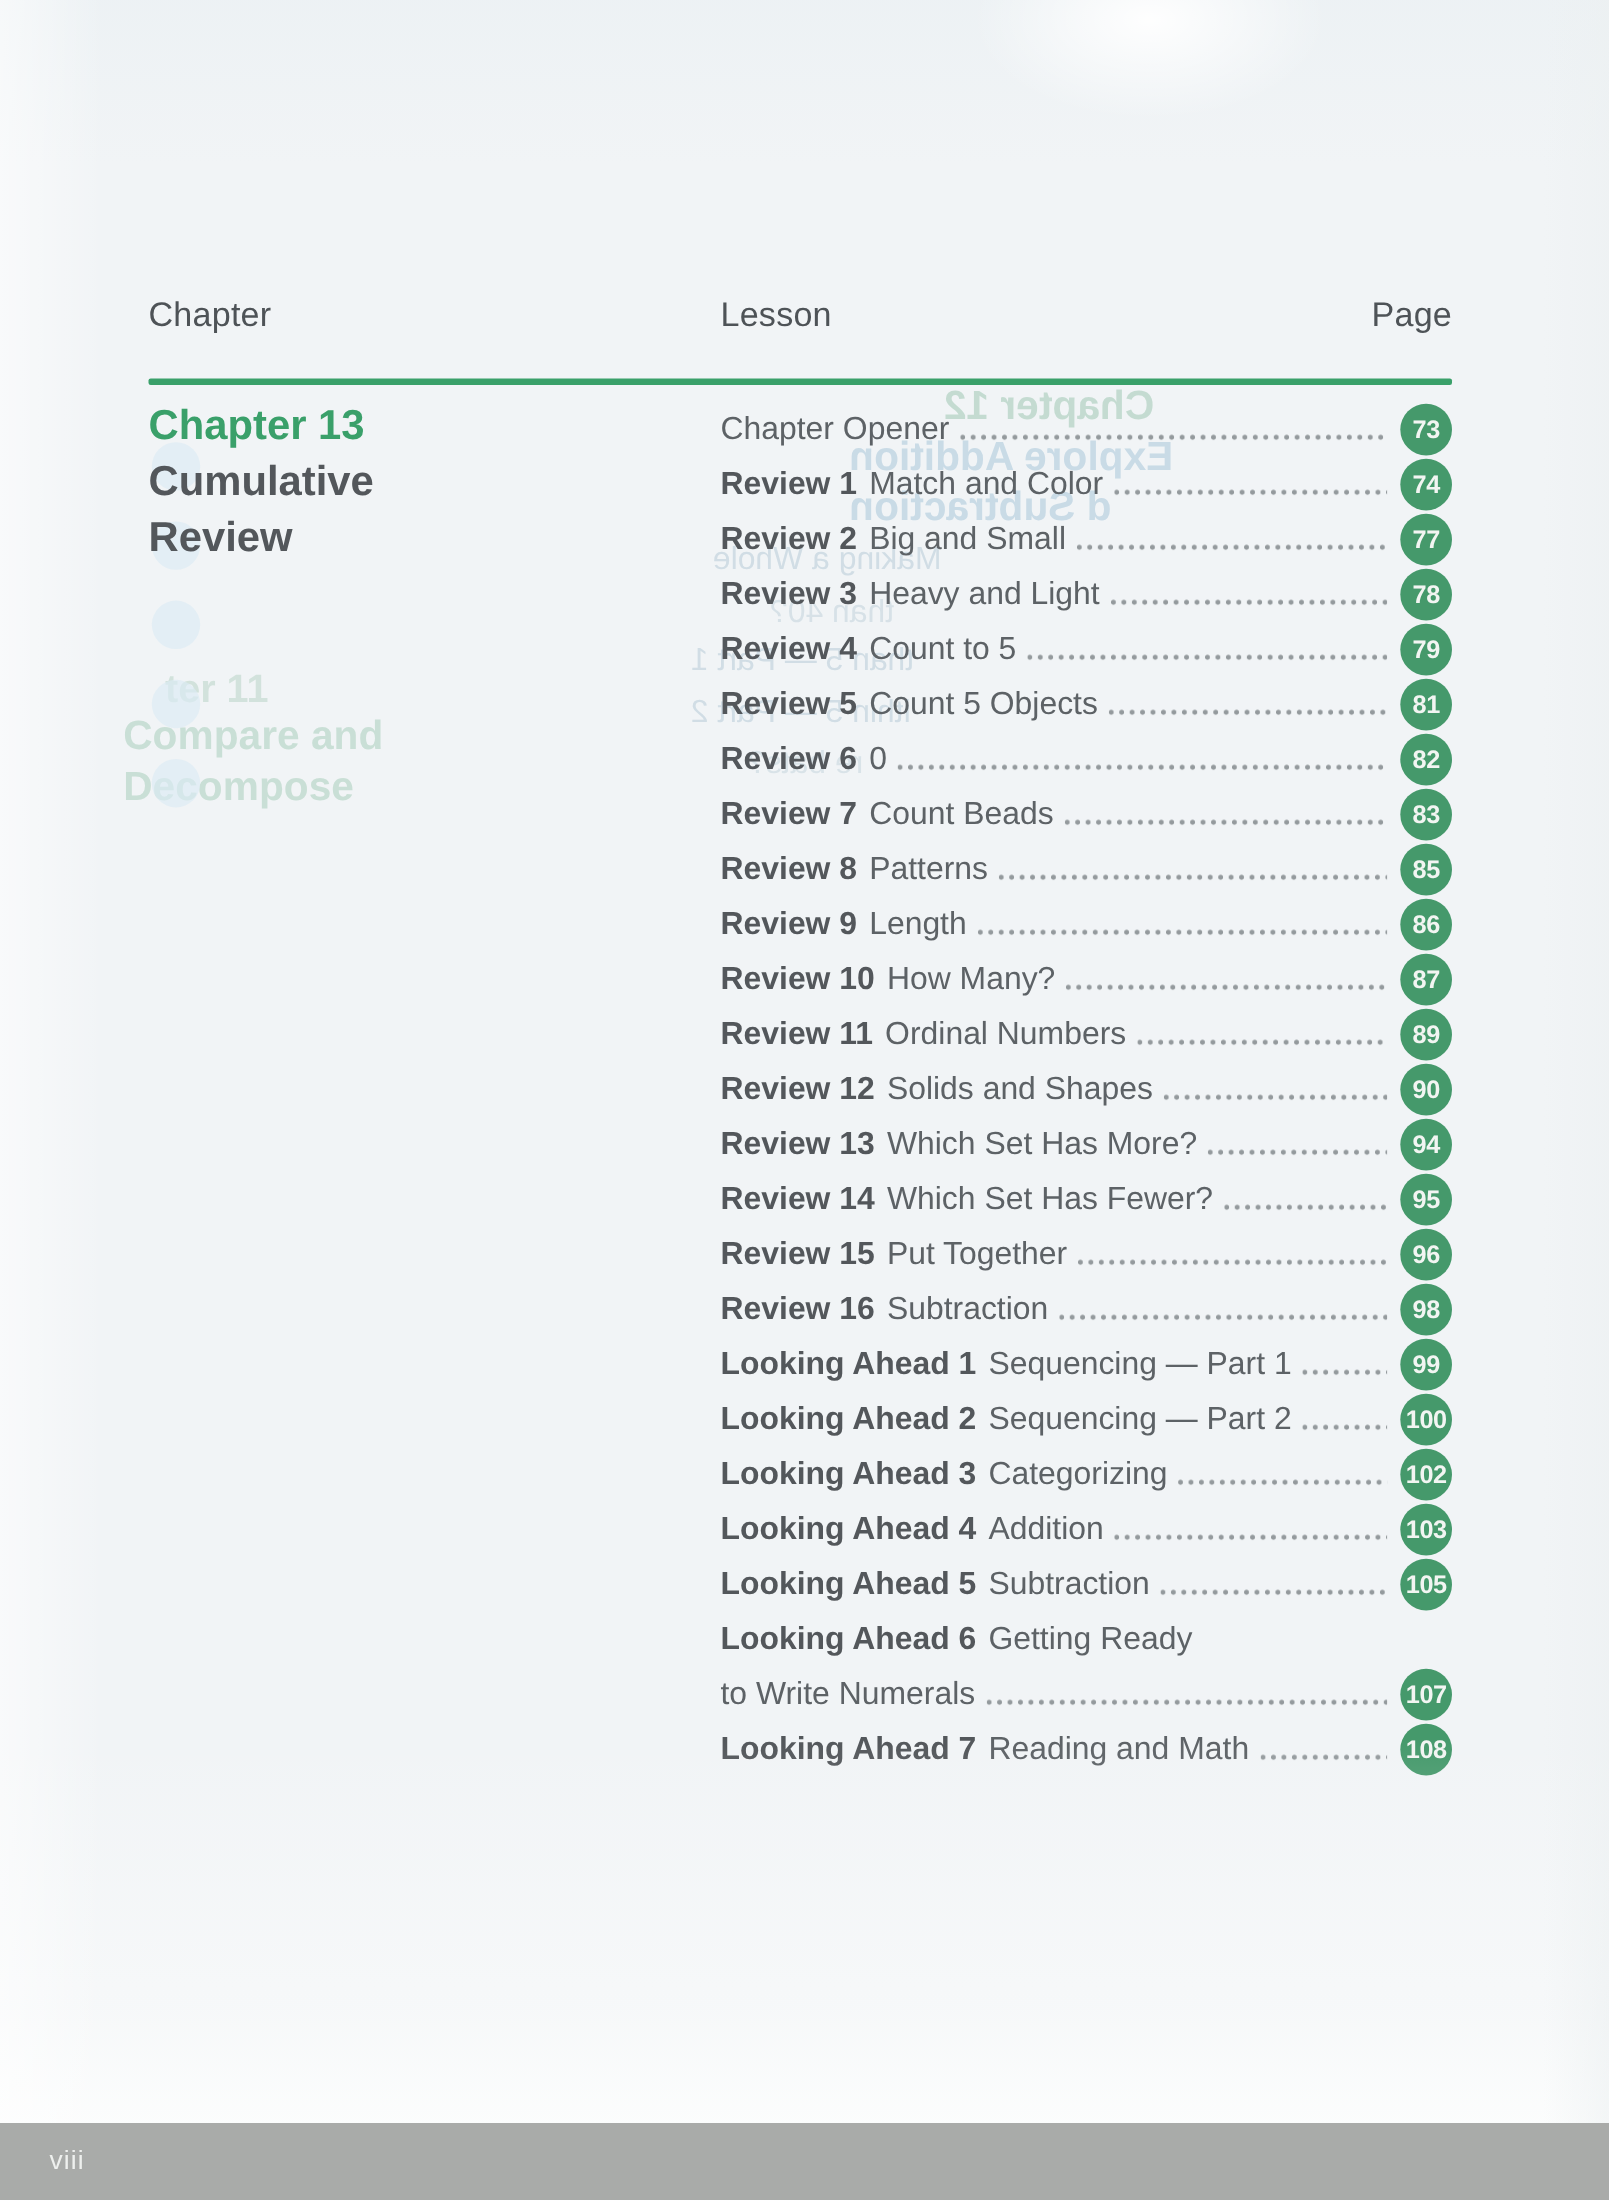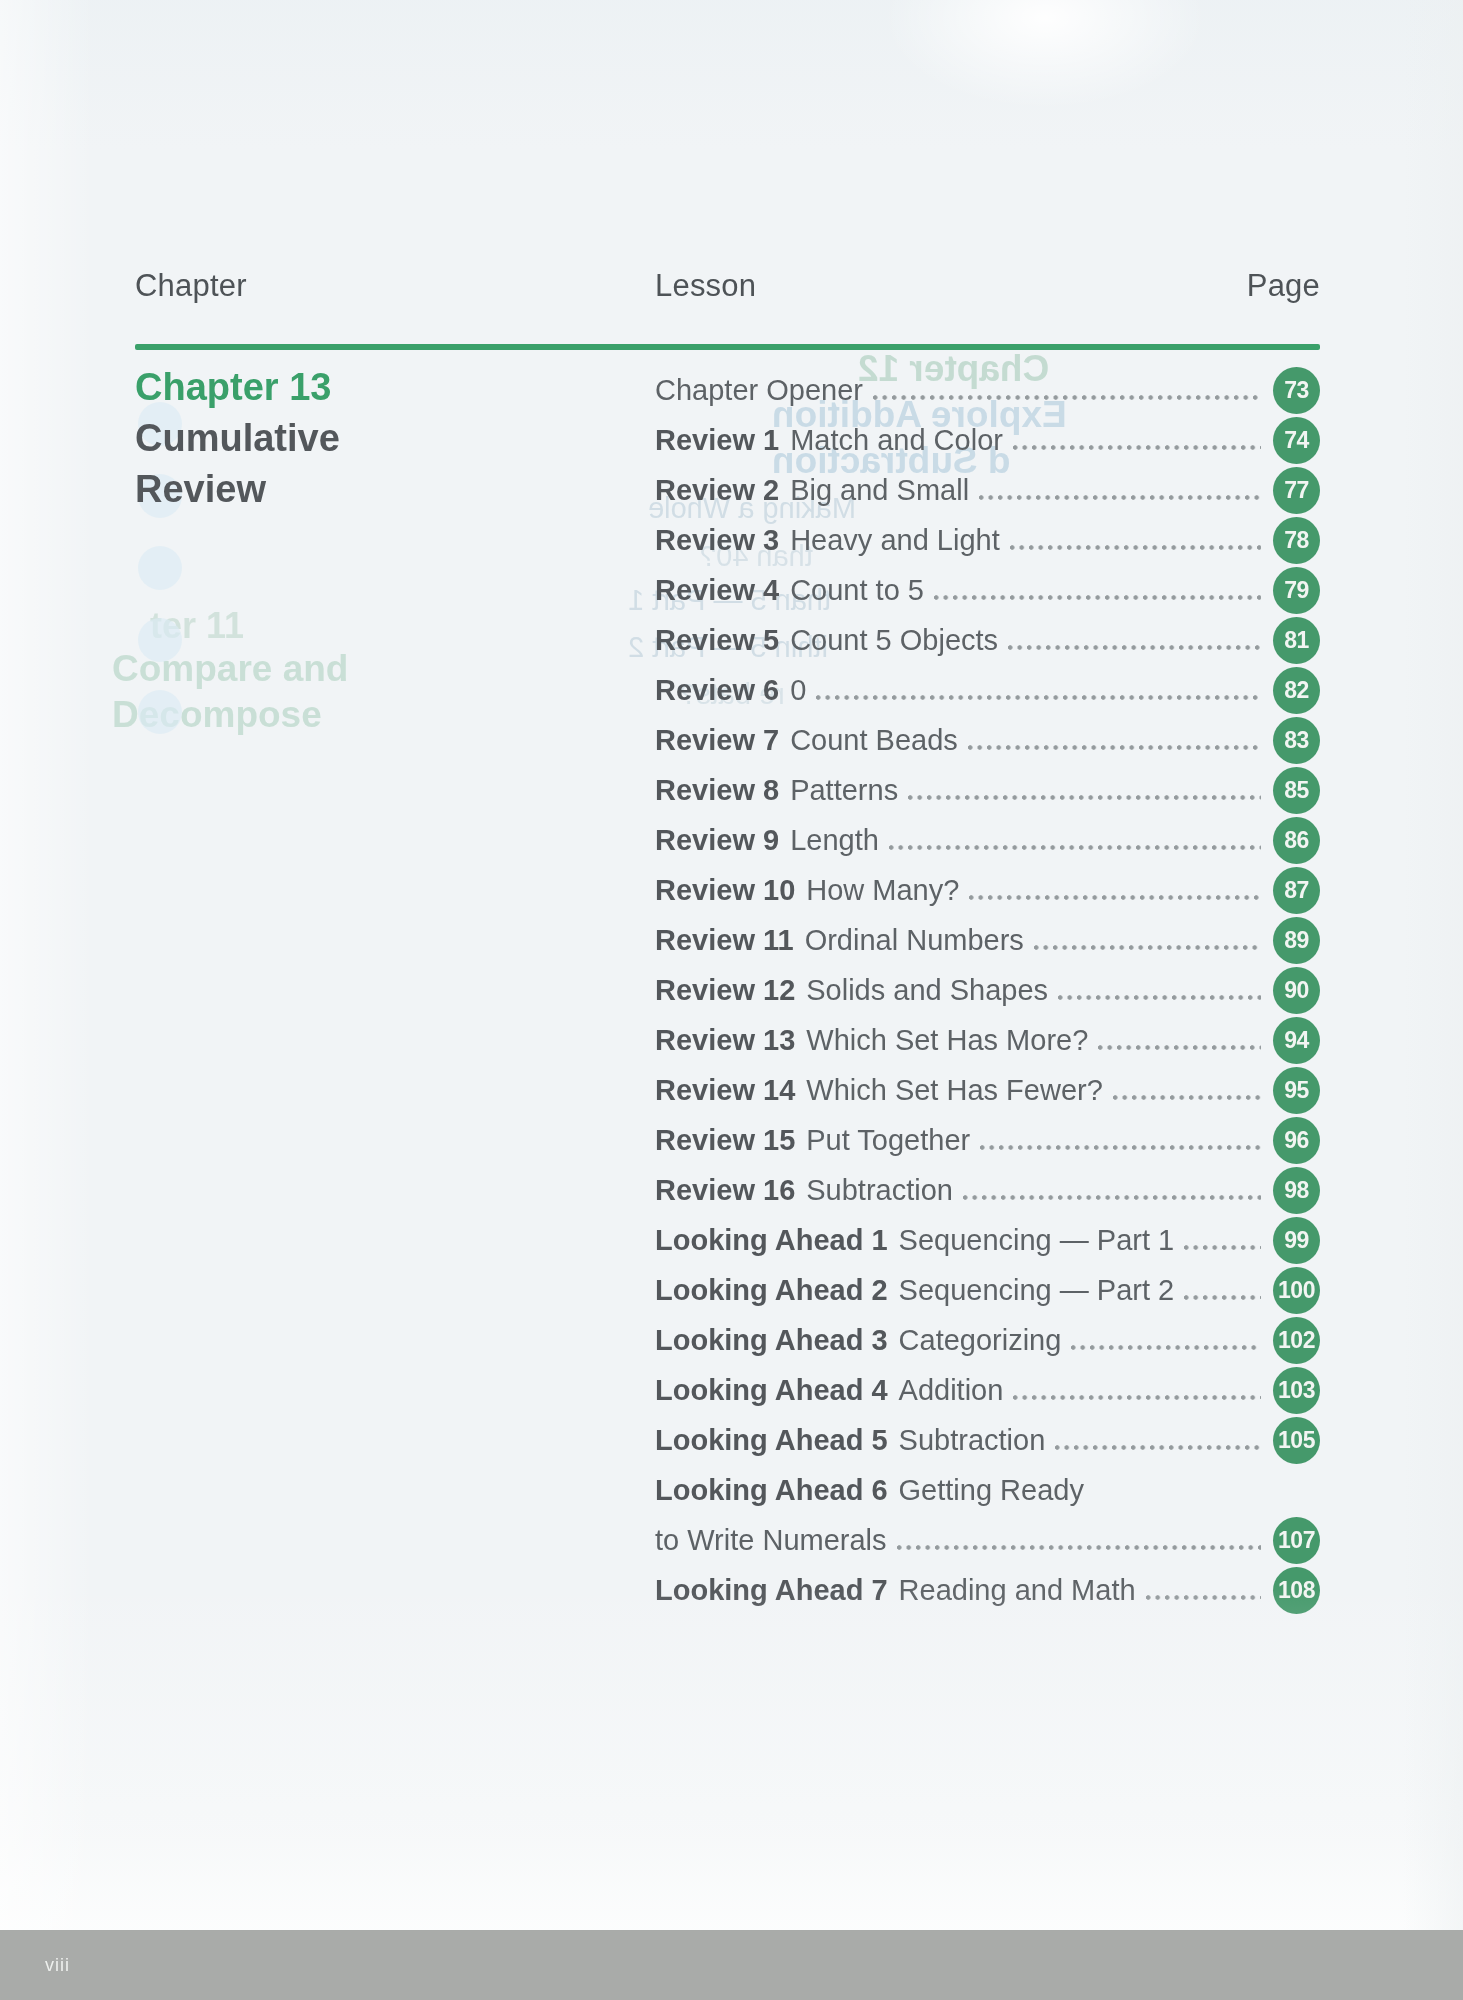--- a/index.html
+++ b/index.html
@@ -50,21 +50,21 @@
                      background-size:9.5px 7px;
                      background-image:radial-gradient(circle at 2.2px 3.5px, var(--leader-dot) 1.9px, rgba(0,0,0,0) 2.6px); }
   .toc-row .badge  { flex:0 0 47px; width:47px; height:47px; border-radius:50%;
                      background:var(--circle-green); color:#f2f5f2; font-weight:700;
                      font-size:23px; letter-spacing:-0.5px;
                      display:flex; align-items:center; justify-content:center; }
 
   .footer-bar { position:absolute; left:0; bottom:0; width:1463px; height:70px;
                 background:var(--footer-bar); z-index:6;
                 display:flex; align-items:center; }
-  .footer-bar .folio { color:#eef0ee; font-size:18px; margin-left:45px; letter-spacing:1px; }
+  .footer-bar .folio { color:#eef0ee; font-size:24px; margin-left:45px; letter-spacing:1px; }
 </style>
 </head>
 <body>
 
 <div class="page">
 
   <div class="ghost-layer">
       <span class="ghost-text mirrored" style="left: 858px; top: 350px; font-size: 37px; color: rgb(143, 191, 166); opacity: 0.45; font-weight: 700;">Chapter 12</span>
       <span class="ghost-text mirrored" style="left: 772px; top: 396px; font-size: 37px; color: rgb(169, 199, 218); opacity: 0.55; font-weight: 700;">Explore Addition</span>
       <span class="ghost-text mirrored" style="left: 772px; top: 442px; font-size: 37px; color: rgb(169, 199, 218); opacity: 0.55; font-weight: 700;">d Subtraction</span>

